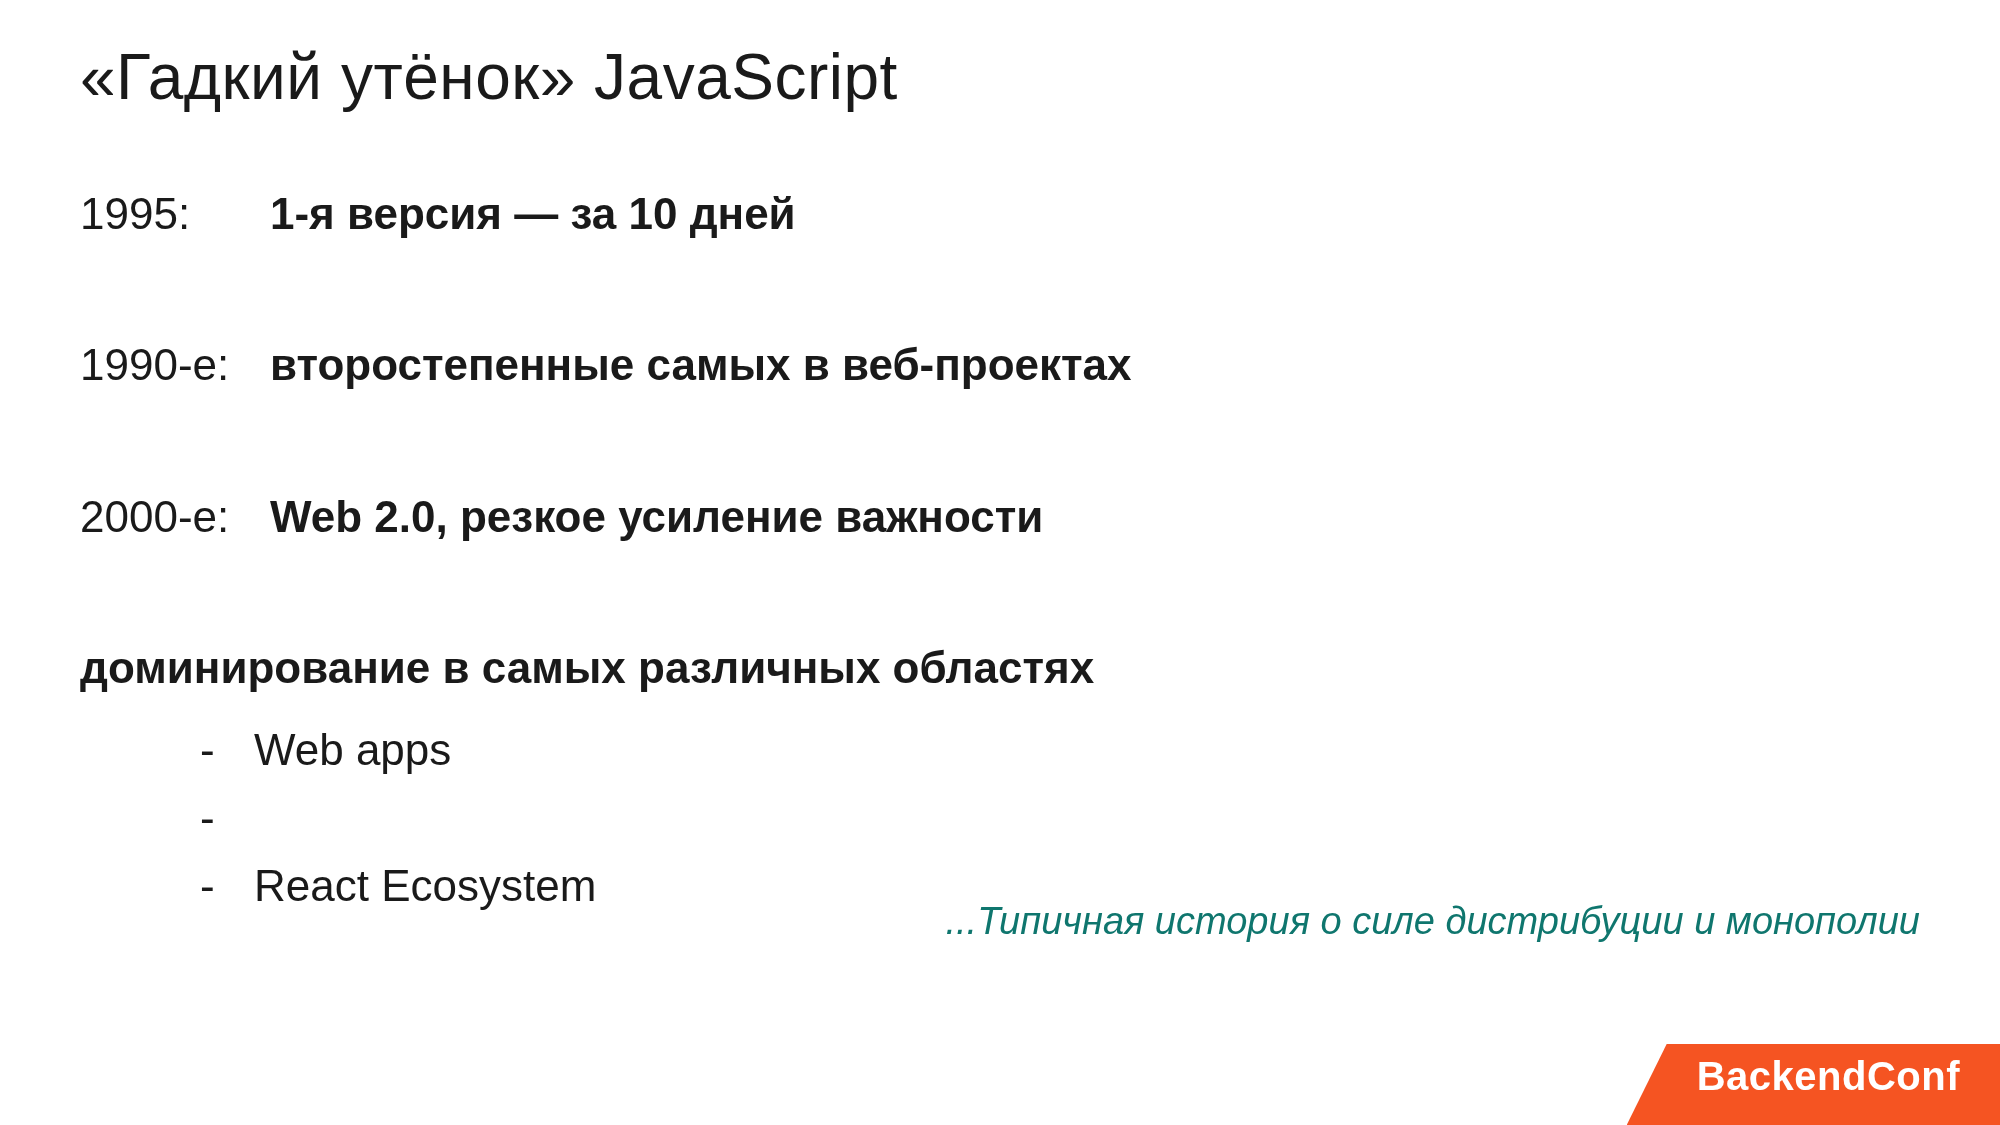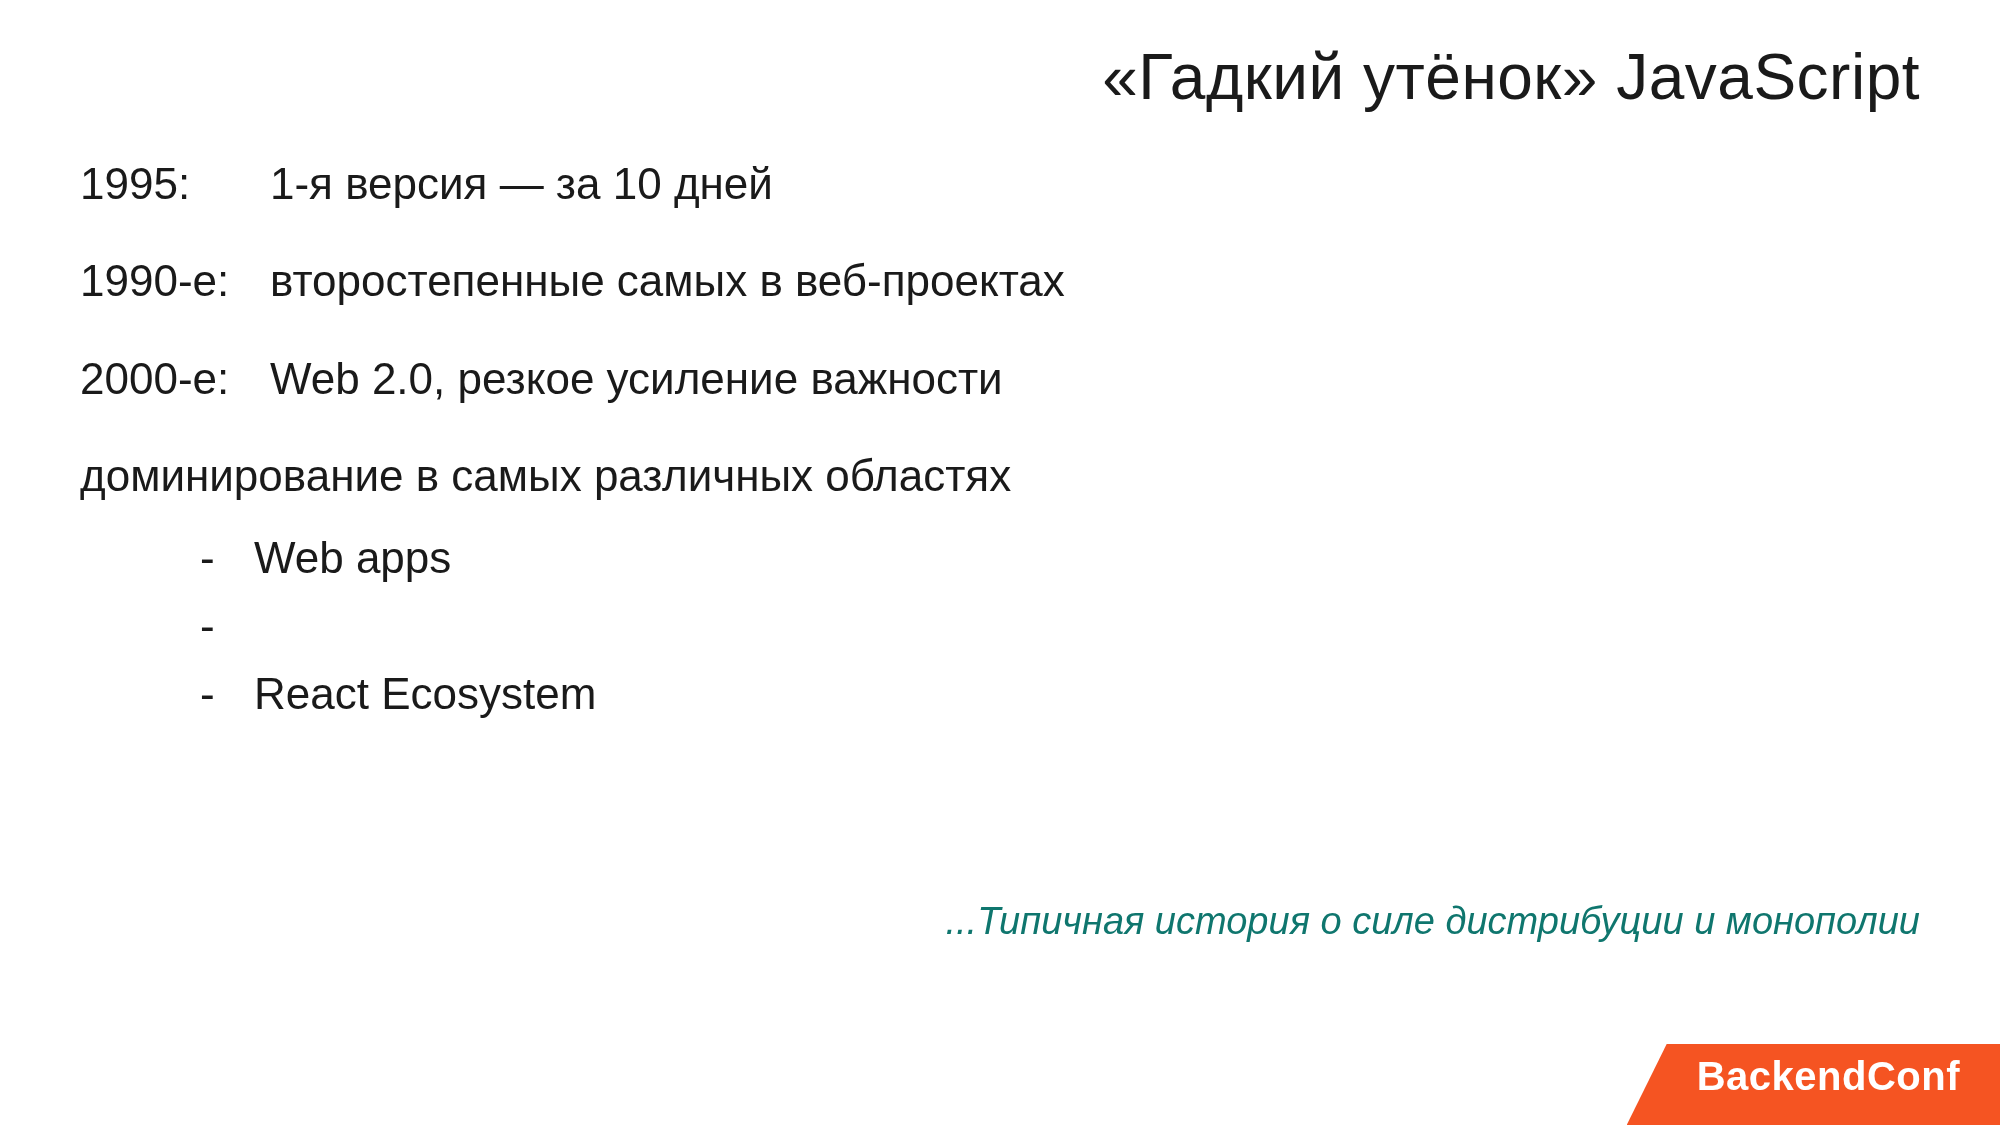--- a/index.html
+++ b/index.html
@@ -16,46 +16,46 @@
     position: relative;
     overflow: hidden;
   }
   .slide {
     width: 100%;
     height: 100%;
     padding: 40px 80px 0 80px;
     position: relative;
   }
   .title {
-    text-align: right;
+    text-align: left;
     font-size: 64px;
     font-weight: 400;
-    margin-bottom: 40px;
+    margin-bottom: 70px;
     letter-spacing: 0.5px;
   }
   .rows {
     display: flex;
     flex-direction: column;
-    gap: 38px;
+    gap: 92px;
   }
   .row {
     display: flex;
     align-items: flex-start;
     font-size: 44px;
     line-height: 1.35;
   }
   .year {
     min-width: 190px;
     font-weight: 400;
   }
   .desc-block {
     flex: 1;
   }
   .desc {
-    font-weight: 400;
+    font-weight: 700;
   }
   .sublist {
     margin-top: 18px;
     padding-left: 120px;
     font-size: 44px;
   }
   .sublist .item {
     display: flex;
     gap: 36px;
     line-height: 1.55;

